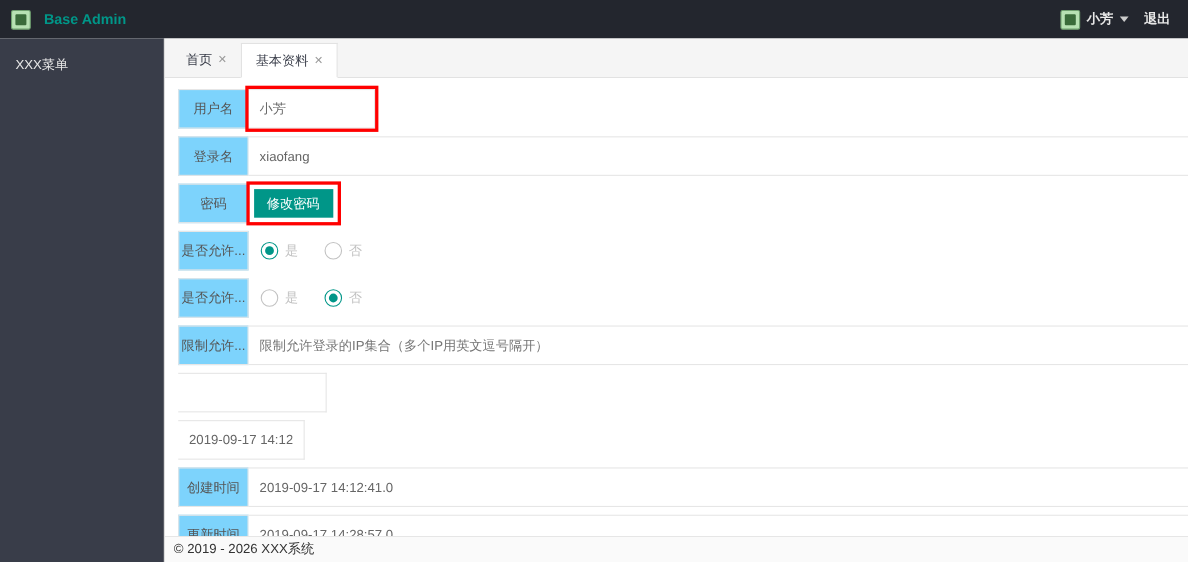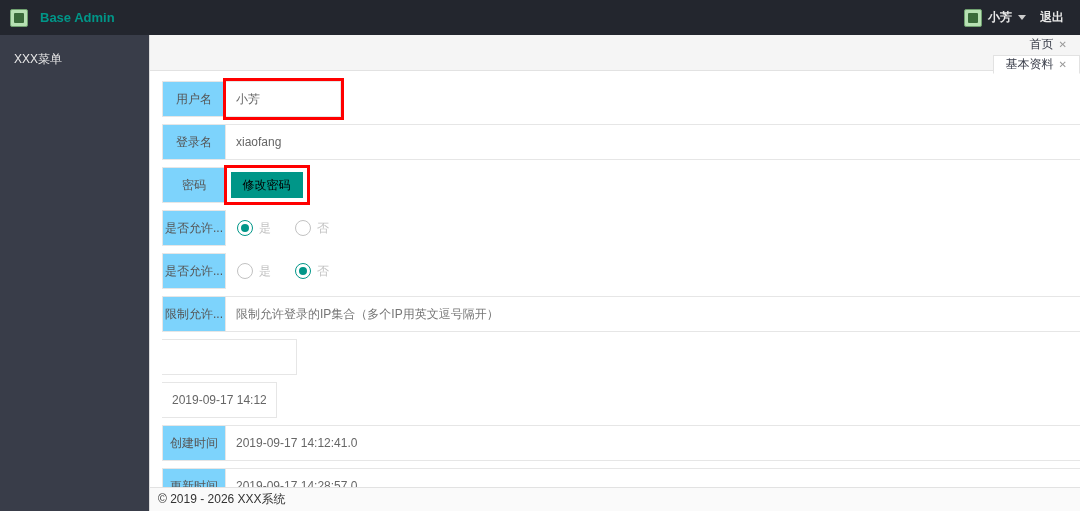--- a/index.html
+++ b/index.html
@@ -18,36 +18,36 @@
   .user-wrap { display: flex; align-items: center; gap: 6px; cursor: pointer; }
   .user-wrap .caret { width: 0; height: 0; border-left: 4px solid transparent; border-right: 4px solid transparent; border-top: 5px solid #ccc; }
   .logout { cursor: pointer; }
 
   
   .mid { flex: 1; display: flex; min-height: 0; }
   .sidebar { width: 149px; background: #393d49; color: #c2c2c2; padding-top: 14px; }
   .menu-item { padding: 2px 14px; font-size: 12px; color: #e8e8e8; cursor: pointer; }
 
   .main { flex: 1; display: flex; flex-direction: column; min-width: 0; border-left: 1px solid #ddd; }
-  .tabbar { height: 36px; background: #f5f5f5; border-bottom: 1px solid #e2e2e2; display: flex; align-items: flex-end; padding-left: 6px; flex-direction: column; }
+  .tabbar { height: 36px; background: #f5f5f5; border-bottom: 1px solid #e2e2e2; display: flex; align-items: flex-end; padding-left: 6px; }
   .tab { display: flex; align-items: center; gap: 5px; height: 32px; padding: 0 12px; font-size: 12px; border: 1px solid transparent; cursor: pointer; }
   .tab.active { background: #fff; border: 1px solid #e2e2e2; border-bottom-color: #fff; position: relative; top: 1px; }
   .tab-close { color: #999; font-size: 10px; cursor: pointer; }
 
   .content { flex: 1; overflow-x: auto; overflow-y: auto; background: #fff; scrollbar-width: thin; }
   .form-area { padding: 10px 12px 10px 12px; width: 1055px; }
   .row { display: flex; align-items: stretch; margin-bottom: 7px; }
   .label-cell { width: 64px; display: flex; align-items: center; justify-content: center; background: #7dd3fc; border: 1px solid #e6e6e6; font-size: 12px; color: #555; height: 36px; overflow: hidden; white-space: nowrap; text-overflow: ellipsis; padding: 0 4px; }
   .input-like { height: 36px; border: 1px solid #e6e6e6; border-left: none; padding: 0 10px; font-size: 12px; color: #666; background: #fff; outline: none; }
   .input-box { flex: 1; }
   .short-box { width: 115px; }
   .readonly { color: #666; }
   .hl-username { outline: 3px solid #ff0000; }
 
-  .btn-teal { background: #009688; color: #000000; border: none; height: 26px; padding: 0 12px; font-size: 12px; cursor: pointer; }
+  .btn-teal { background: #009688; color: #ffffff; border: none; height: 26px; padding: 0 12px; font-size: 12px; cursor: pointer; }
   .pwd-wrap { flex: 1; display: flex; align-items: center; padding-left: 8px; border: 1px solid #e6e6e6; border-left: none; height: 36px; }
   .pwd-wrap.hl-pwd { outline: 3px solid #ff0000; outline-offset: -1px; border-color: transparent; flex: none; width: 82px; justify-content: center; padding-left: 0; }
 
   .radio-wrap { flex: 1; display: flex; align-items: center; gap: 24px; padding-left: 10px; border: 1px solid transparent; height: 36px; }
   .radio { display: flex; align-items: center; gap: 6px; color: #c2c2c2; font-size: 12px; cursor: pointer; }
   .rcircle { width: 16px; height: 16px; border: 1px solid #c2c2c2; border-radius: 50%; display: flex; align-items: center; justify-content: center; }
   .rcircle.sel::after { content: ""; width: 8px; height: 8px; border-radius: 50%; background: #009688; }
   .radio.on .rcircle { border-color: #009688; }
 
   .footer { height: 24px; border-top: 1px solid #e2e2e2; background: #fafafa; display: flex; align-items: center; padding-left: 8px; font-size: 12px; color: #333; }

